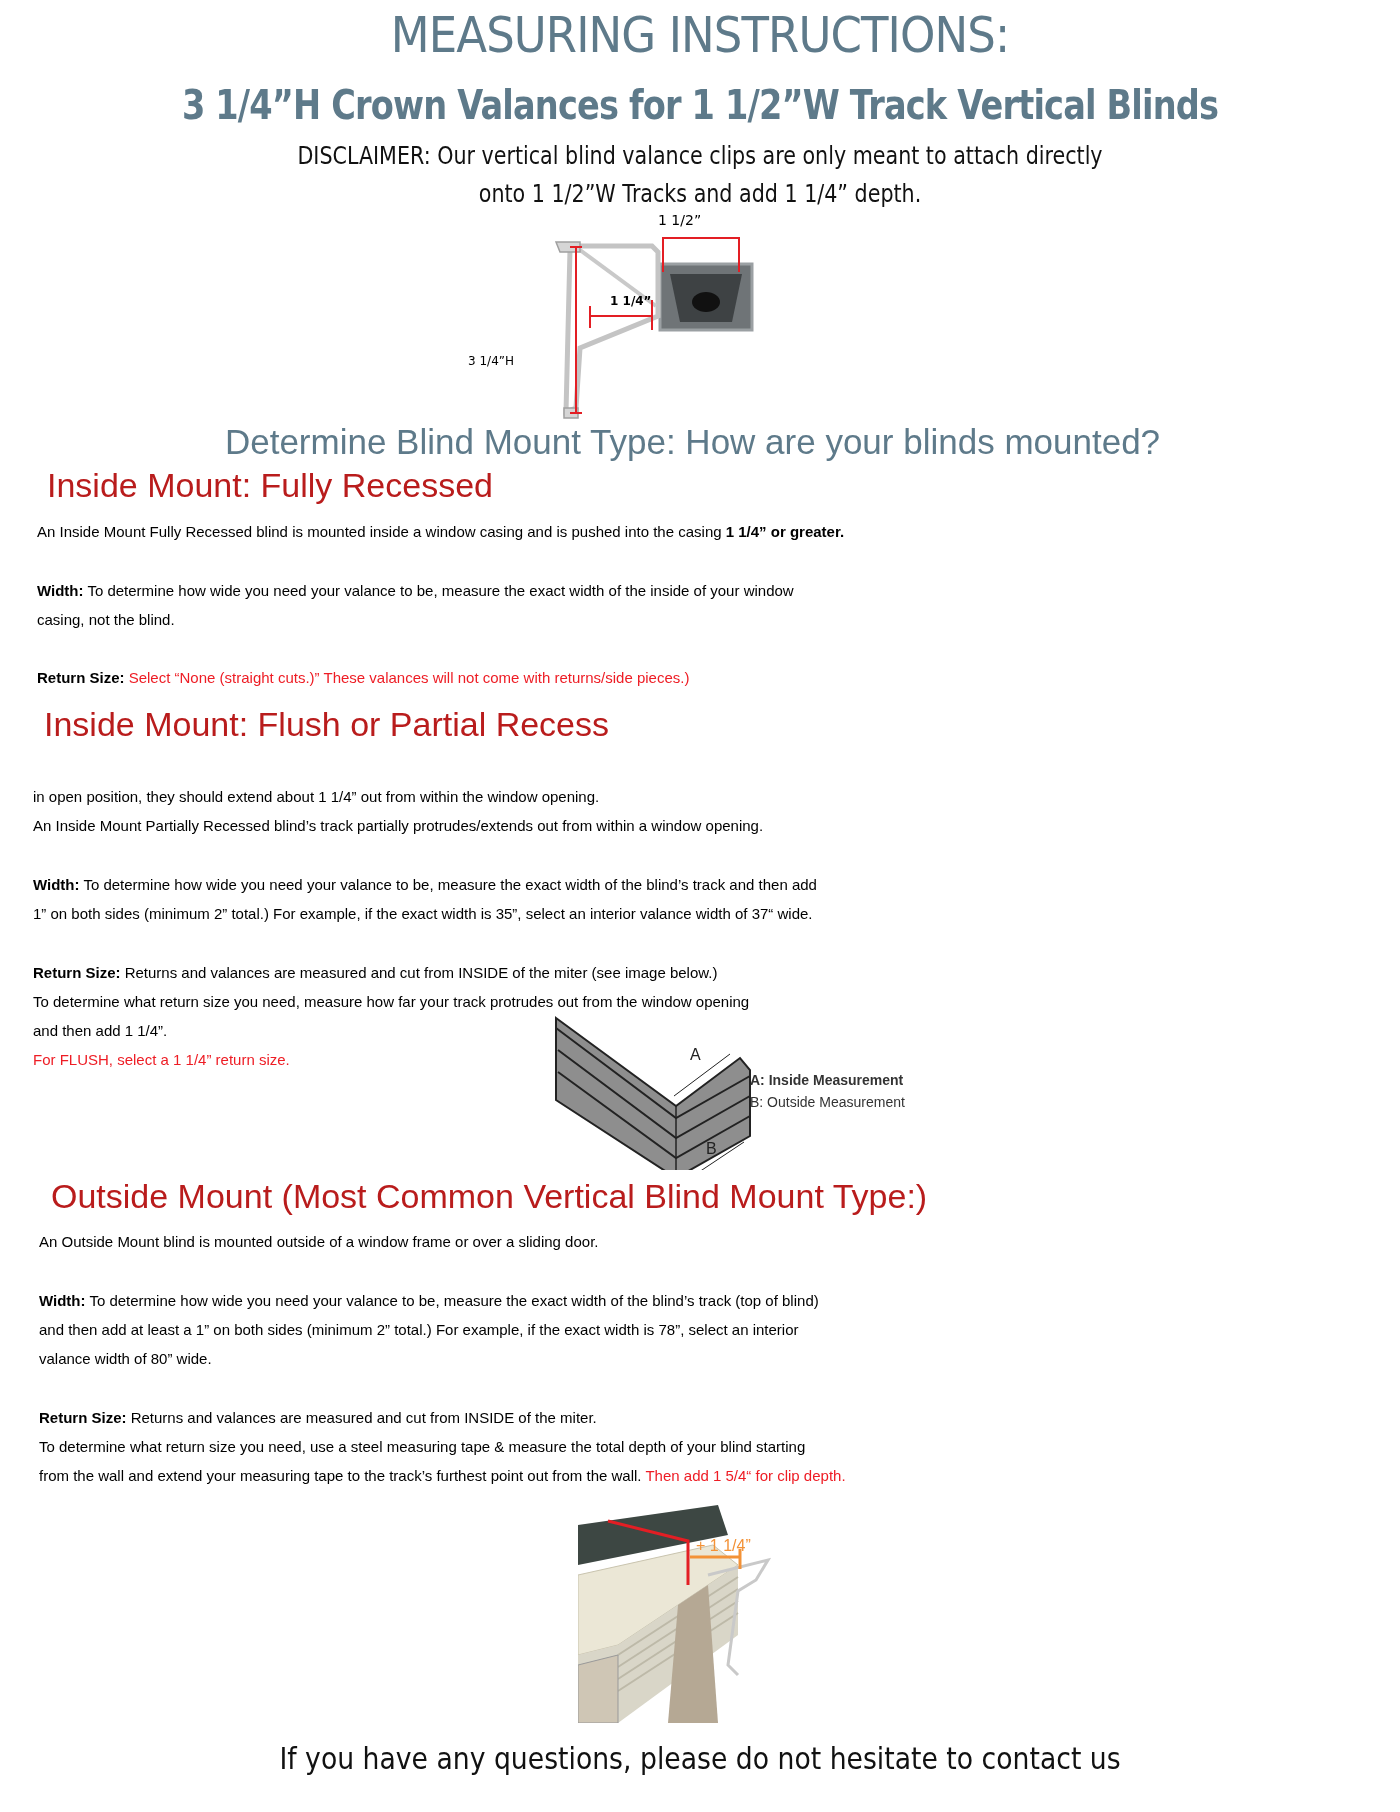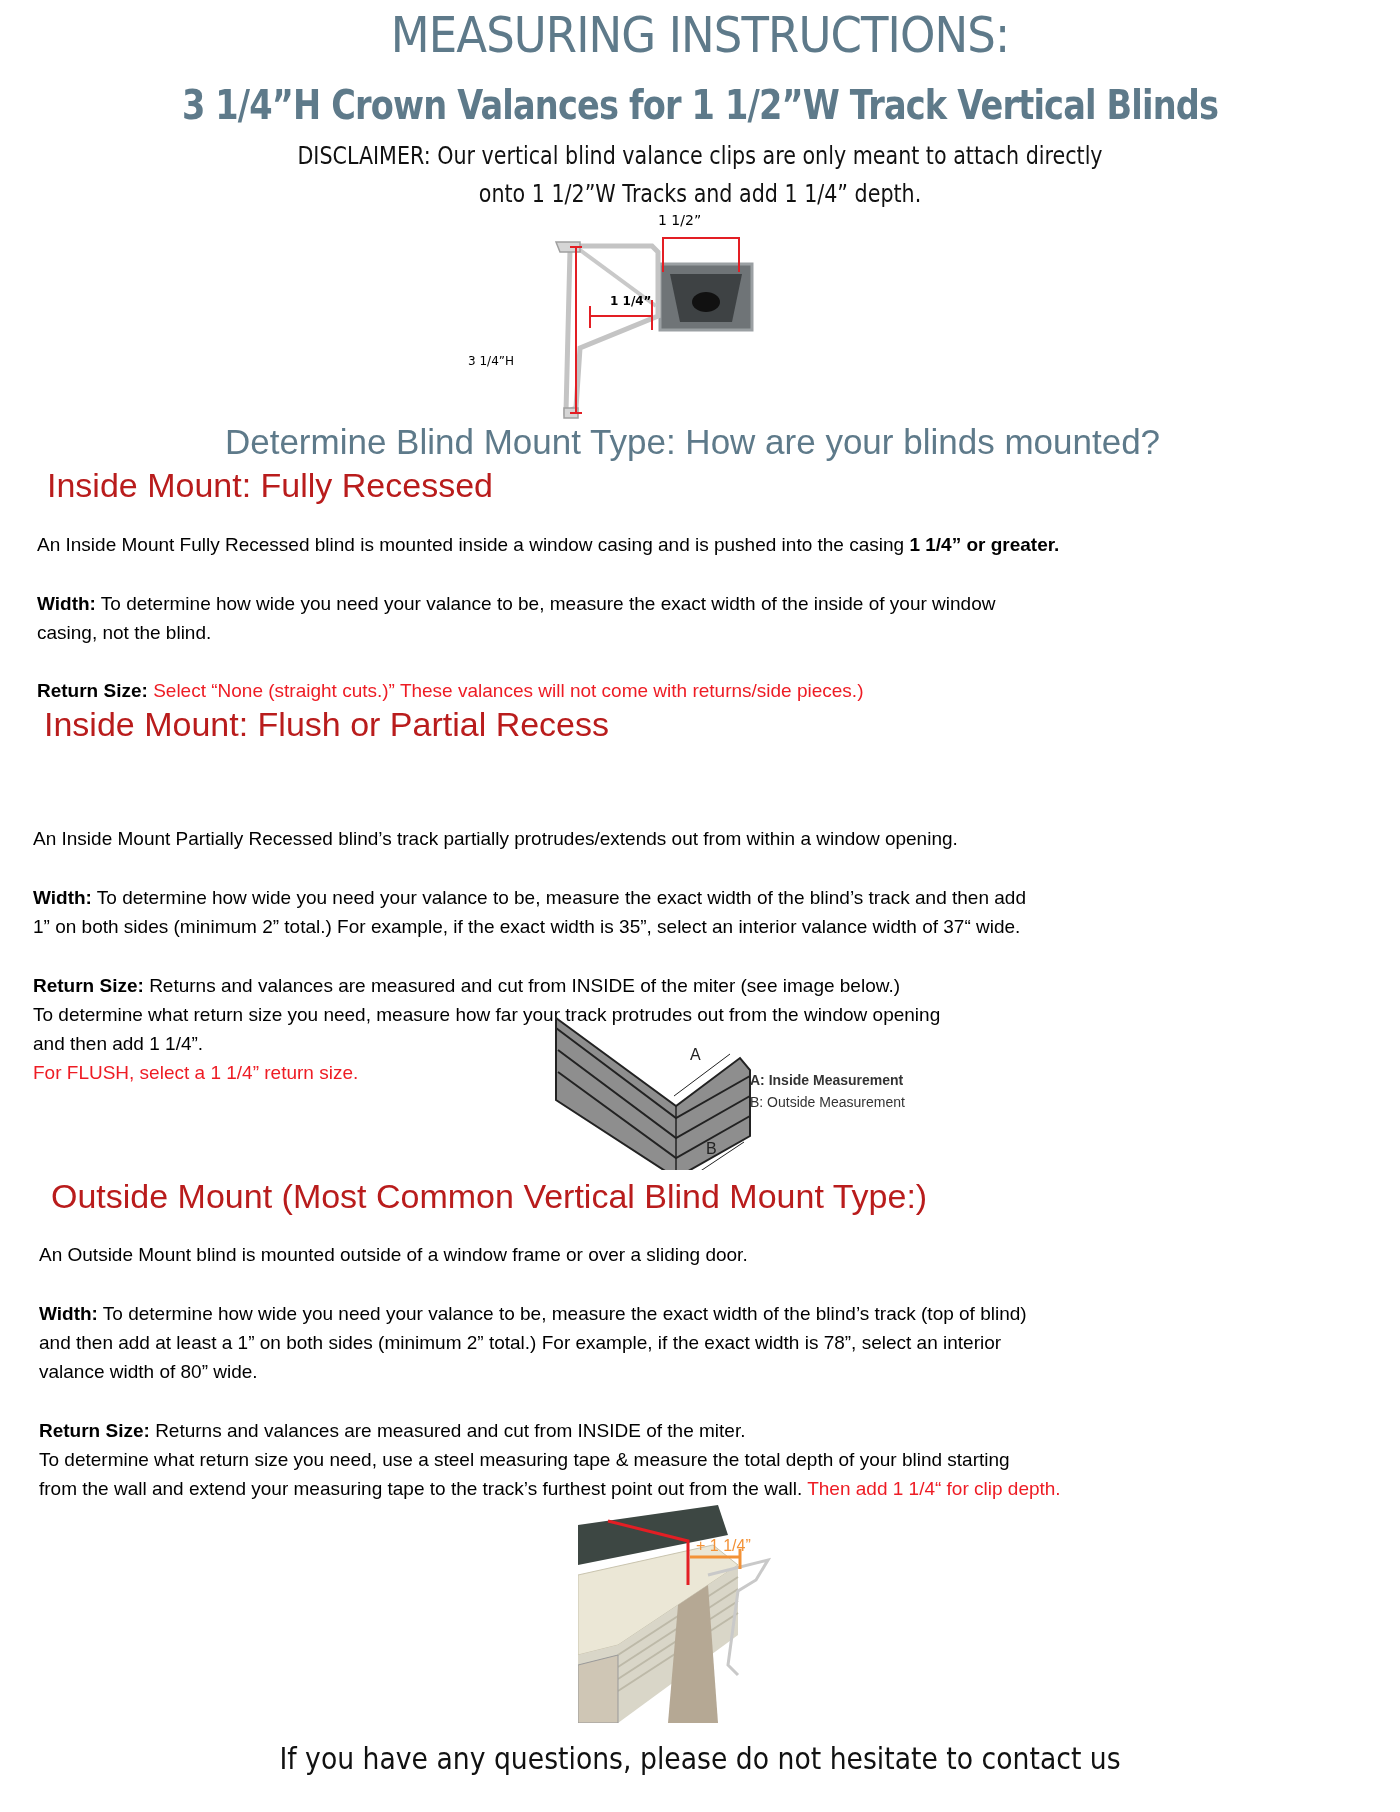--- a/index.html
+++ b/index.html
@@ -25,21 +25,21 @@
     font-family: "DejaVu Sans", sans-serif; font-size: 24px; color: #111;
     transform: scaleX(0.86); transform-origin: center;
   }
 
   .mount-heading {
     left: 0; width: 1385px; top: 422px; text-align: center;
     font-size: 35px; color: #5e7a8a;
   }
   .section-heading { font-size: 34px; color: #b91c1c; margin-left: 14px; }
 
-  .body-text { font-size: 19px; line-height: 29px; color: #000; margin-top: 13px; }
+  .body-text { font-size: 15px; line-height: 29px; color: #000; }
   .red { color: #ee1c24; }
   b { font-weight: bold; }
 
   .clip-diagram { left: 520px; top: 230px; width: 280px; height: 190px; }
   .corner-diagram { left: 540px; top: 1010px; width: 400px; height: 160px; }
   .photo { left: 578px; top: 1505px; width: 200px; height: 218px; }
 
   .diagram-label { font-family: "DejaVu Sans", sans-serif; color: #000000; }
   .footer {
     left: 0; width: 1400px; top: 1740px; text-align: center;
@@ -90,21 +90,21 @@
   <b>Width:</b><span> To determine how wide you need your valance to be, measure the exact width of the inside of your window</span><br>
   <span>casing, not the blind.</span>
 </div>
 <div class="abs body-text" style="left:37px; top:663px; width:1360px;">
   <b>Return Size:</b><span class="red"> Select “None (straight cuts.)” These valances will not come with returns/side pieces.)</span>
 </div>
 
 <div class="abs section-heading" style="left:30px; top:705px;">Inside Mount: Flush or Partial Recess</div>
 <div class="abs body-text" style="left:33px; top:753px; width:1360px;">
   <br>
-  <br>
+  <span>in open position, they should extend about 1 1/4” out from within the window opening.</span><br>
   <span>An Inside Mount Partially Recessed blind’s track partially protrudes/extends out from within a window opening.</span>
 </div>
 <div class="abs body-text" style="left:33px; top:870px; width:1360px;">
   <b>Width:</b><span> To determine how wide you need your valance to be, measure the exact width of the blind’s track and then add</span><br>
   <span>1” on both sides (minimum 2” total.) For example, if the exact width is 35”, select an interior valance width of 37“ wide.</span>
 </div>
 <div class="abs body-text" style="left:33px; top:958px; width:1360px;">
   <b>Return Size:</b><span> Returns and valances are measured and cut from INSIDE of the miter (see image below.)</span><br>
   <span>To determine what return size you need, measure how far your track protrudes out from the window opening</span><br>
   <span>and then add 1 1/4”.</span><br>
@@ -130,21 +130,21 @@
 <div class="abs section-heading" style="left:37px; top:1177px;">Outside Mount (Most Common Vertical Blind Mount Type:)</div>
 <div class="abs body-text" style="left:39px; top:1227px; width:1360px;">An Outside Mount blind is mounted outside of a window frame or over a sliding door.</div>
 <div class="abs body-text" style="left:39px; top:1286px; width:1360px;">
   <b>Width:</b><span> To determine how wide you need your valance to be, measure the exact width of the blind’s track (top of blind)</span><br>
   <span>and then add at least a 1” on both sides (minimum 2” total.) For example, if the exact width is 78”, select an interior</span><br>
   <span>valance width of 80” wide.</span>
 </div>
 <div class="abs body-text" style="left:39px; top:1403px; width:1380px;">
   <b>Return Size:</b><span> Returns and valances are measured and cut from INSIDE of the miter.</span><br>
   <span>To determine what return size you need, use a steel measuring tape &amp; measure the total depth of your blind starting</span><br>
-  <span>from the wall and extend your measuring tape to the track’s furthest point out from the wall. </span><span class="red">Then add 1 1/4“ for clip depth.</span>
+  <span>from the wall and extend your measuring tape to the track’s furthest point out from the wall. </span><span class="red">Then add 1 5/4“ for clip depth.</span>
 </div>
 
 <div class="abs photo">
   <svg width="200" height="218" viewBox="0 0 200 218">
     <polygon points="0,20 140,0 150,30 0,60" fill="#3d4743"></polygon>
     <polygon points="0,70 135,40 160,60 40,140 0,150" fill="#ebe7d6" stroke="#c8c3ae" stroke-width="1"></polygon>
     <polygon points="0,150 40,140 160,60 160,130 40,218 0,218" fill="#d9d6c8"></polygon>
     <g stroke="#bdb9a8" stroke-width="2">
       <line x1="40" y1="150" x2="160" y2="72"></line>
       <line x1="40" y1="162" x2="160" y2="84"></line>

